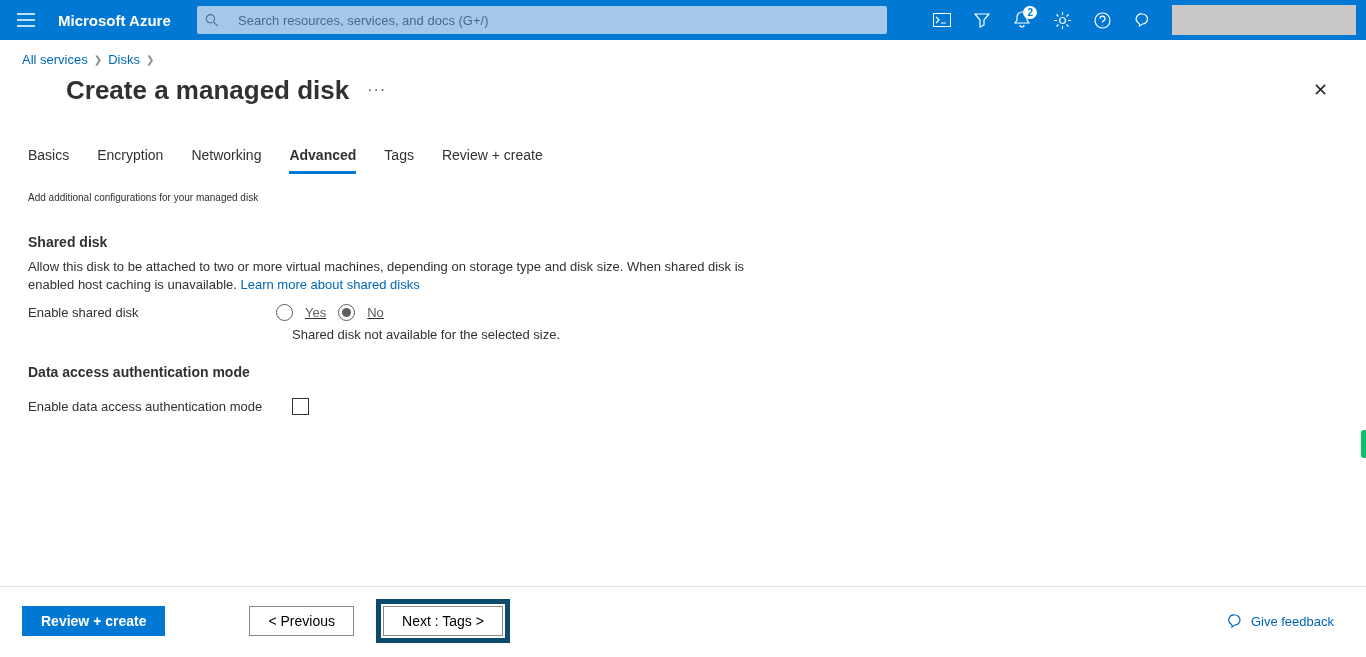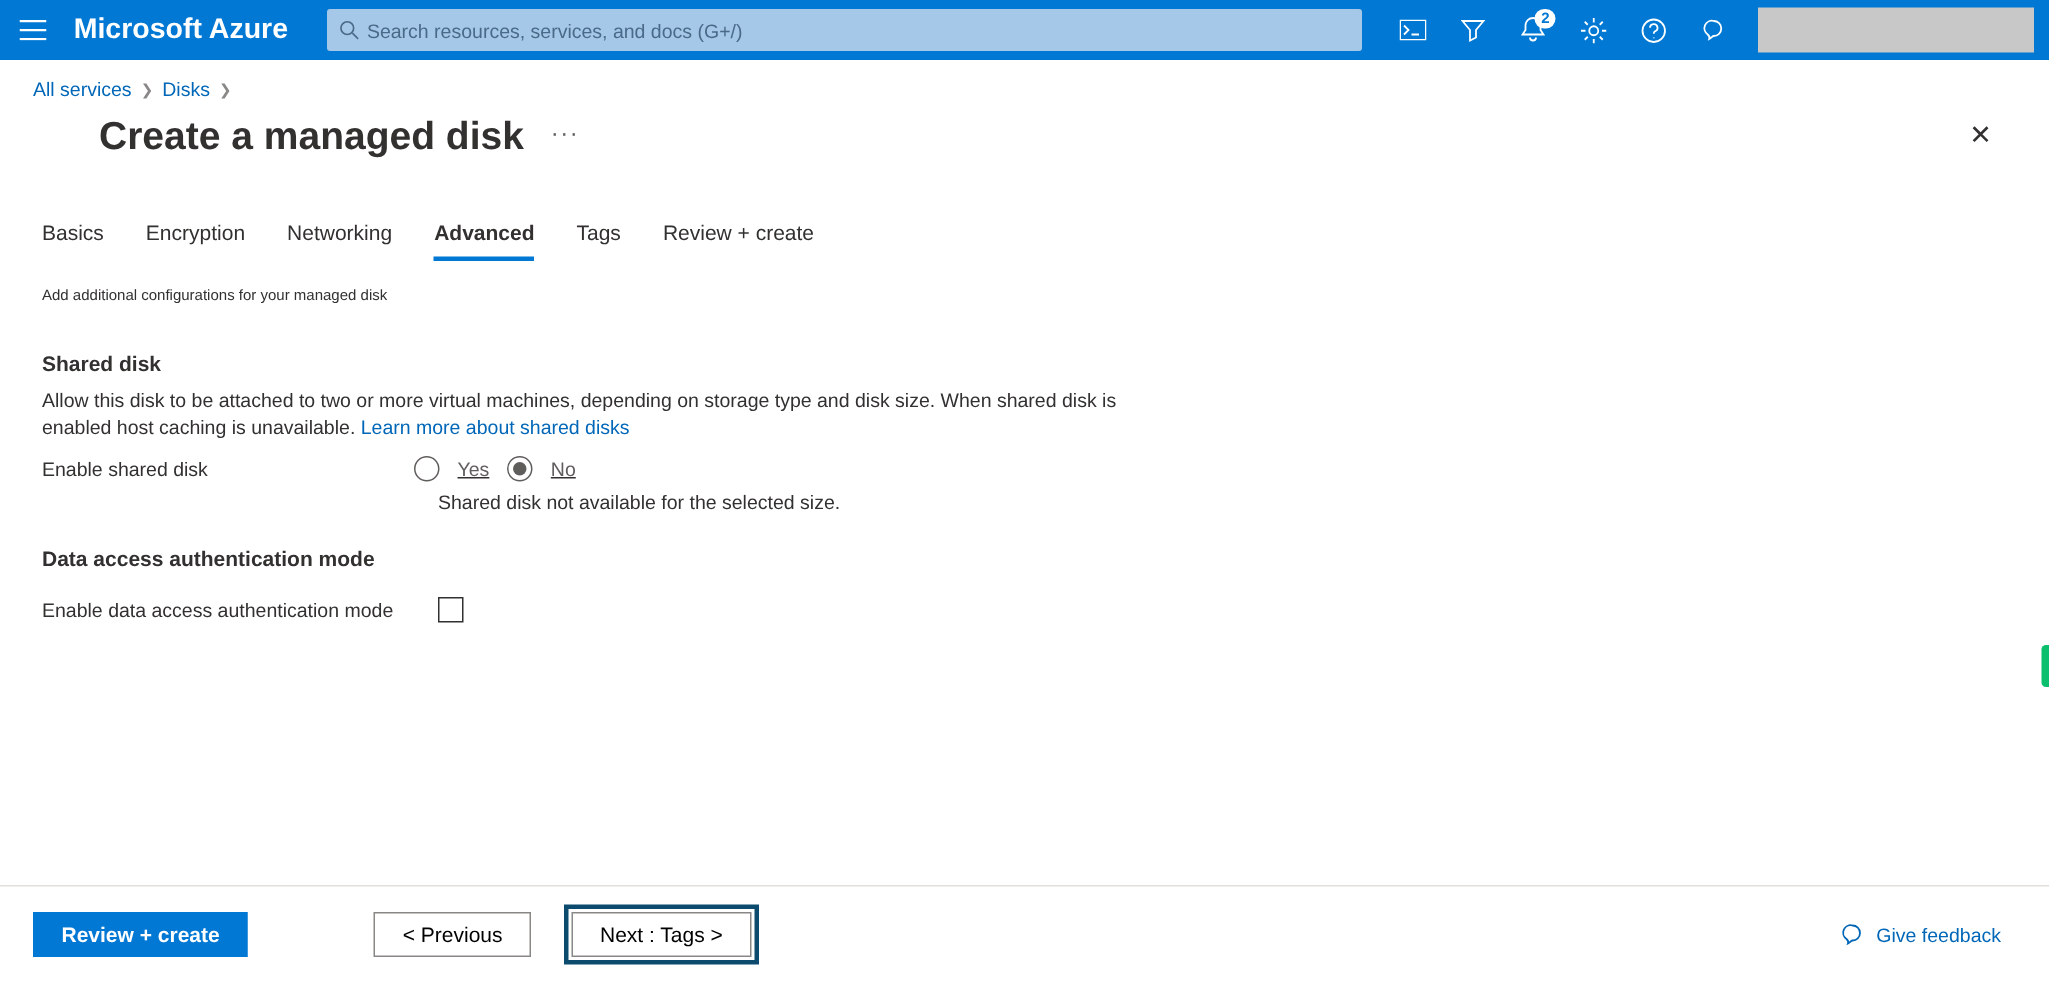--- a/index.html
+++ b/index.html
@@ -24,35 +24,35 @@
     gap: 8px;
     color: #fff;
   }
   .hamburger {
     width: 32px; height: 32px;
     display: flex; align-items: center; justify-content: center;
     cursor: pointer;
   }
   .brand {
     font-weight: 600;
-    font-size: 19px;
+    font-size: 15px;
     margin-left: 8px;
     margin-right: 18px;
     white-space: nowrap;
   }
   .search-wrap {
     flex: 0 0 690px;
     height: 28px;
     background: #a5c8e8;
     border-radius: 2px;
     display: flex;
     align-items: center;
     padding: 13px 8px;
     color: #305070;
-    gap: 5px;
+    gap: 20px;
   }
   .search-input {
     border: none;
     background: transparent;
     outline: none;
     font-size: 13px;
     color: #305070;
     width: 100%;
   }
   .search-input::placeholder { color: #4a6a88; }
@@ -236,21 +236,21 @@
     font-family: inherit;
   }
   .btn-primary {
     background: #0078d4;
     color: #fff;
     border: 1px solid #0078d4;
     font-weight: 600;
   }
   .footer-gap { width: 40px; }
   .highlight-next {
-    border: 3px solid #0c4a6e;
+    border: 5px solid #0c4a6e;
     padding: 2px;
     display: inline-block;
   }
   .feedback {
     margin-left: auto;
     display: flex;
     align-items: center;
     gap: 8px;
     color: #0067b8;
     font-size: 13px;

